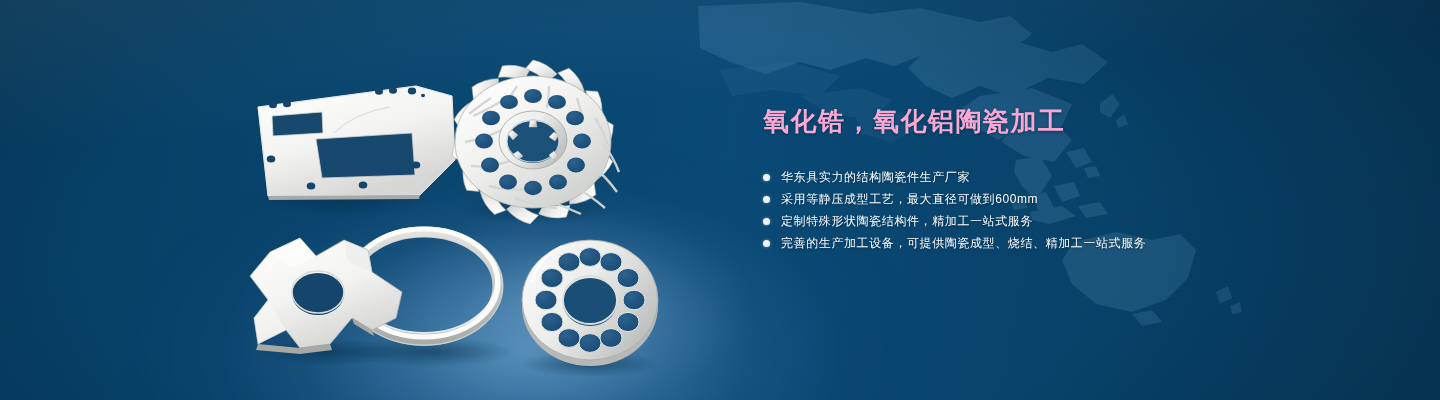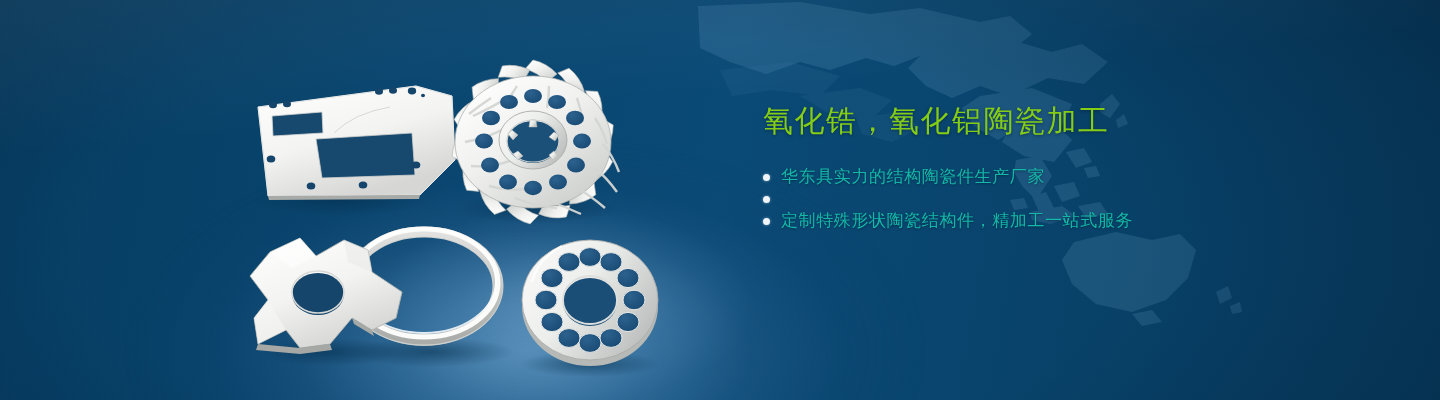--- a/index.html
+++ b/index.html
@@ -53,44 +53,44 @@
     background:linear-gradient(175deg,rgba(255,255,255,0.05) 0%,rgba(255,255,255,0.0) 30%);
   }
 
   
   .parts{position:absolute;left:0;top:0;width:720px;height:400px;}
   .parts svg{display:block;}
 
   
   .copy{position:absolute;left:763px;top:104px;width:600px;}
   .headline{
-    color:#84cc16;
-    font-size:30px;
+    color:#f9a8d4;
+    font-size:26px;
     line-height:34px;
     letter-spacing:1.5px;
-    font-weight:400;
+    font-weight:700;
     text-shadow:0 1px 3px rgba(2,26,48,0.55);
     white-space:nowrap;
   }
   .bullets{margin-top:28px;}
   .bullet{
     display:flex;align-items:center;
     height:22px;
     margin-bottom:0px;
   }
   .dot{
     width:7px;height:7px;border-radius:50%;
     background:#eef4f8;
     margin-right:11px;
     flex:0 0 auto;
     box-shadow:0 0 3px rgba(220,240,255,0.5);
   }
   .btext{
-    color:#14b8a6;
-    font-size:17px;
+    color:#ffffff;
+    font-size:12px;
     line-height:22px;
     letter-spacing:0.6px;
     white-space:nowrap;
     text-shadow:0 1px 2px rgba(2,26,48,0.5);
   }
 </style>
 </head>
 <body>
 
 <div class="banner">
@@ -362,21 +362,26 @@
 
   <div class="copy">
     <div class="headline">氧化锆，氧化铝陶瓷加工</div>
     <div class="bullets">
       <div class="bullet">
         <span class="dot"></span>
         <span class="btext">华东具实力的结构陶瓷件生产厂家</span>
       </div>
       <div class="bullet">
         <span class="dot"></span>
+        <span class="btext">采用等静压成型工艺，最大直径可做到600mm</span>
       </div>
       <div class="bullet">
         <span class="dot"></span>
         <span class="btext">定制特殊形状陶瓷结构件，精加工一站式服务</span>
       </div>
+      <div class="bullet">
+        <span class="dot"></span>
+        <span class="btext">完善的生产加工设备，可提供陶瓷成型、烧结、精加工一站式服务</span>
+      </div>
     </div>
   </div>
 
 </div>
 
 </body></html>

